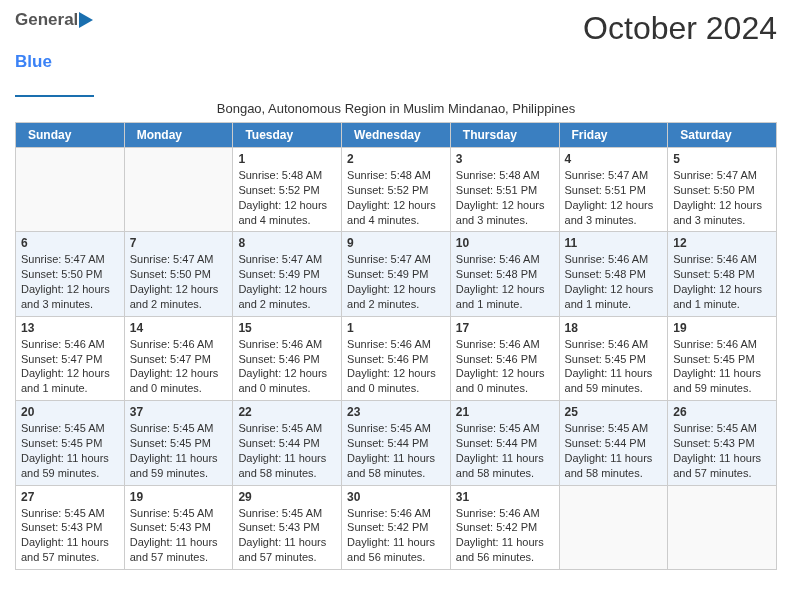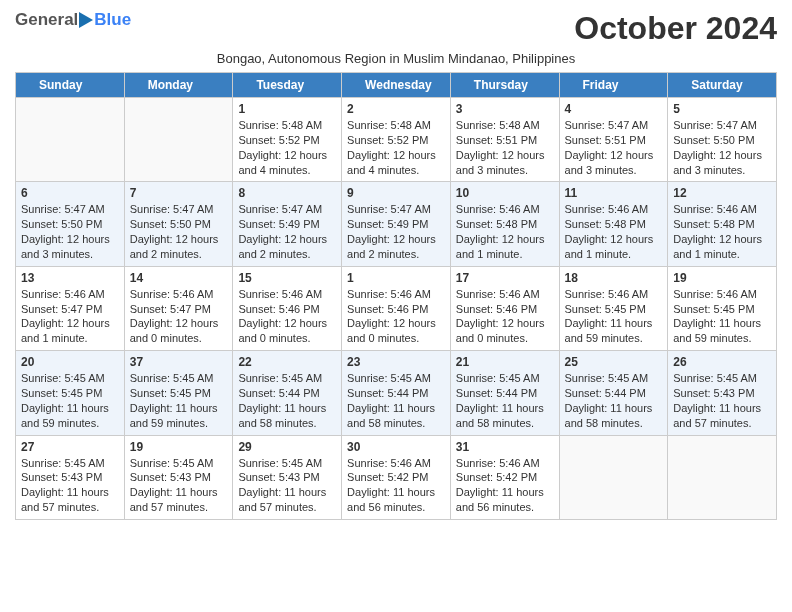--- a/index.html
+++ b/index.html
@@ -16,56 +16,57 @@
       padding: 10px 15px;
     }
     .header {
       display: flex;
       justify-content: space-between;
       align-items: flex-start;
       margin-bottom: 4px;
     }
     .logo {
       display: flex;
-      flex-direction: row;
+      flex-direction: column;
       align-items: flex-start;
+      gap: 22px;
     }
     .logo-line {
       display: flex;
       align-items: center;
     }
     .logo-underline {
       width: 100%;
       height: 2px;
       background: #1a6faf;
       margin-top: 1px;
     }
     .month-title {
       font-size: 32px;
-      font-weight: bold;
+      font-weight: normal;
       color: #333;
       text-align: right;
     }
     .subtitle {
       text-align: center;
       font-size: 13px;
       color: #333;
       margin-bottom: 6px;
       font-weight: 400;
     }
     table {
       width: 100%;
       border-collapse: collapse;
       table-layout: fixed;
     }
     th {
       background: #3a7fc1;
       color: white;
       text-align: left;
-      padding: 5px 23px;
+      padding: 5px 12px;
       font-size: 12px;
       font-weight: bold;
       border: 1px solid #ccc;
       margin-left: 12px;
     }
     td {
       border: 1px solid #ccc;
       vertical-align: top;
       padding: 4px 5px;
       font-size: 10px;

